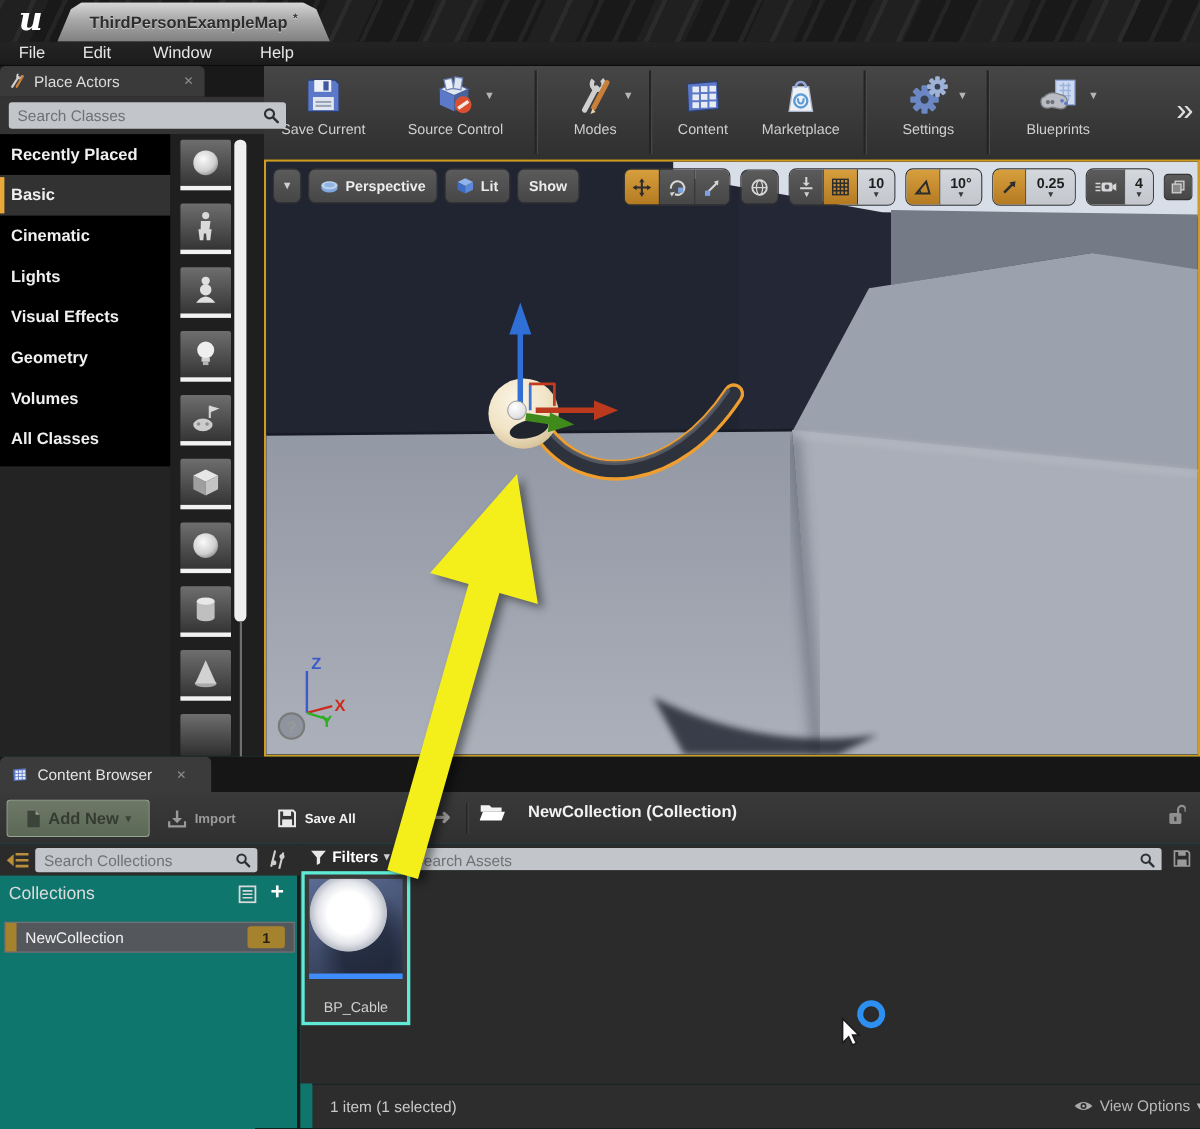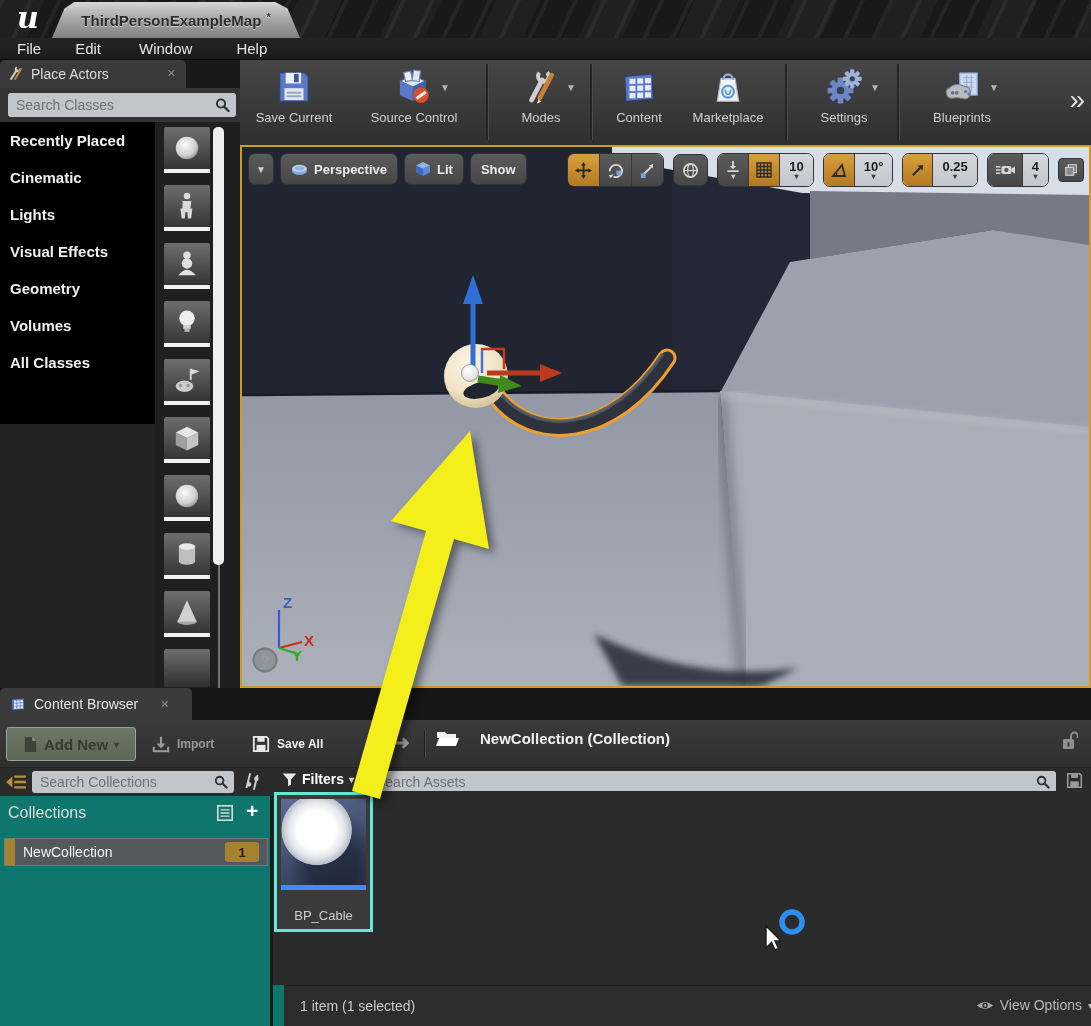--- a/index.html
+++ b/index.html
@@ -273,31 +273,34 @@
         <svg width="16" height="16" viewBox="0 0 20 20">
             <path d="M4 16 L11 5" stroke="#cfcfcf" stroke-width="2.6" stroke-linecap="round"></path>
             <circle cx="12" cy="4" r="2.6" fill="none" stroke="#cfcfcf" stroke-width="2" stroke-dasharray="10 4"></circle>
             <path d="M16 4 L9 16" stroke="#c77f3a" stroke-width="2.6" stroke-linecap="round"></path>
           </svg>
         <span>Place Actors</span>
         <span class="pa-close">✕</span>
       </div>
     </div>
     <div class="pa-search">
-      <div class="input-wrap" style="left:8px;top:5px;width:228px;height:24px">
+      <div class="input-wrap" style="left:8px;top:5px;width:252px;height:24px">
         <input type="text" placeholder="Search Classes" style="">
         <svg width="15" height="15" viewBox="0 0 20 20">
             <circle cx="8" cy="8" r="5.5" fill="none" stroke="#2f3235" stroke-width="2.6"></circle>
             <path d="M12.5 12.5 L18 18" stroke="#2f3235" stroke-width="3" stroke-linecap="round"></path>
           </svg>
       </div>
     </div>
     <div class="cat-col">
       <div class="cat">
           <span>Recently Placed</span>
+        </div>
+      <div class="cat selected">
+          <span>Basic</span>
         </div>
       <div class="cat">
           <span>Cinematic</span>
         </div>
       <div class="cat">
           <span>Lights</span>
         </div>
       <div class="cat">
           <span>Visual Effects</span>
         </div>

